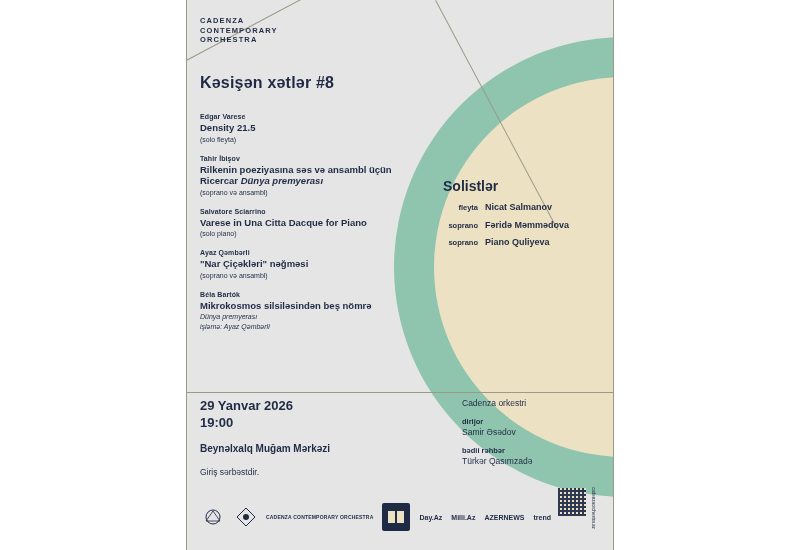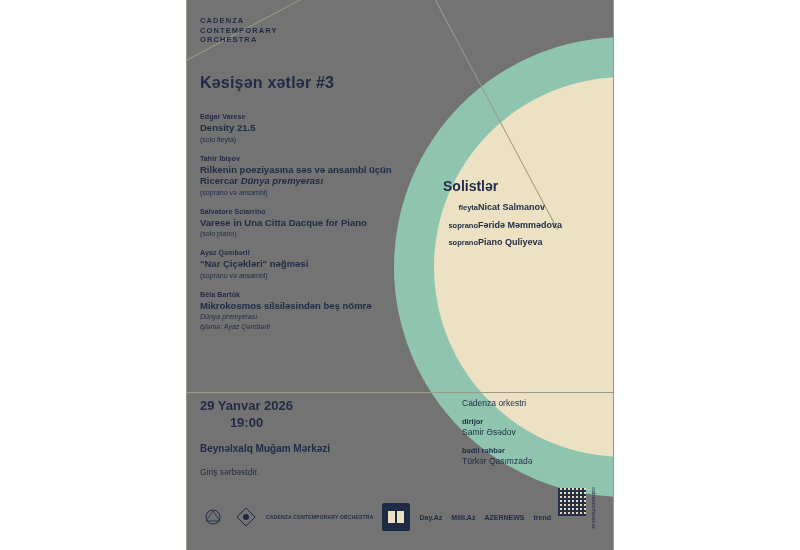--- a/index.html
+++ b/index.html
@@ -12,21 +12,21 @@
     height: 550px;
     font-family: "Liberation Sans", sans-serif;
     overflow: hidden;
   }
   #poster {
     position: absolute;
     left: 186px;
     top: 0;
     width: 428px;
     height: 550px;
-    background: #737373;
+    background: #e5e5e5;
     overflow: hidden;
   }
   
   #arc {
     position: absolute;
     left: 208px;
     top: 37px;
     width: 460px;
     height: 460px;
     border-radius: 50%;
@@ -124,20 +124,21 @@
   .srow {
     display: flex;
     margin-bottom: 7px;
     align-items: flex-start;
   }
   .srole {
     width: 52px;
     text-align: right;
     font-size: 7.5px;
     font-weight: bold;
+    padding-right: 7px;
     padding-top: 1px;
   }
   .sname {
     font-size: 9px;
     font-weight: bold;
     line-height: 10.5px;
   }
 
   #date {
     position: absolute;
@@ -146,21 +147,20 @@
     color: #1f2a44;
   }
   #date .d {
     font-size: 13px;
     font-weight: bold;
   }
   #date .t {
     font-size: 13px;
     font-weight: bold;
     margin-top: 2px;
-    text-align: center;
   }
   #venue {
     position: absolute;
     left: 14px;
     top: 443px;
     font-size: 10px;
     font-weight: bold;
     color: #1f2a44;
   }
   #free {
@@ -248,21 +248,21 @@
   <div class="hairline" style="left:0px; top:392px; width:428px;"></div>
   <div class="vhairline" style="left:427px; top:0px; height:550px;"></div>
 
   <div id="content">
     <div class="logo">
       <div>CADENZA</div>
       <div>CONTEMPORARY</div>
       <div>ORCHESTRA</div>
     </div>
 
-    <div class="title">Kəsişən xətlər #3</div>
+    <div class="title">Kəsişən xətlər #8</div>
 
     <div id="program">
       <div class="piece">
         <div class="composer">Edgar Varese</div>
         <div class="work">Density 21.5</div>
         <div class="sub">(solo fleyta)</div>
       </div>
       <div class="piece">
         <div class="composer">Tahir İbişov</div>
         <div class="work"><span>Rilkenin poeziyasına səs və ansambl üçün Ricercar</span> <span class="ital">Dünya premyerası</span></div>

